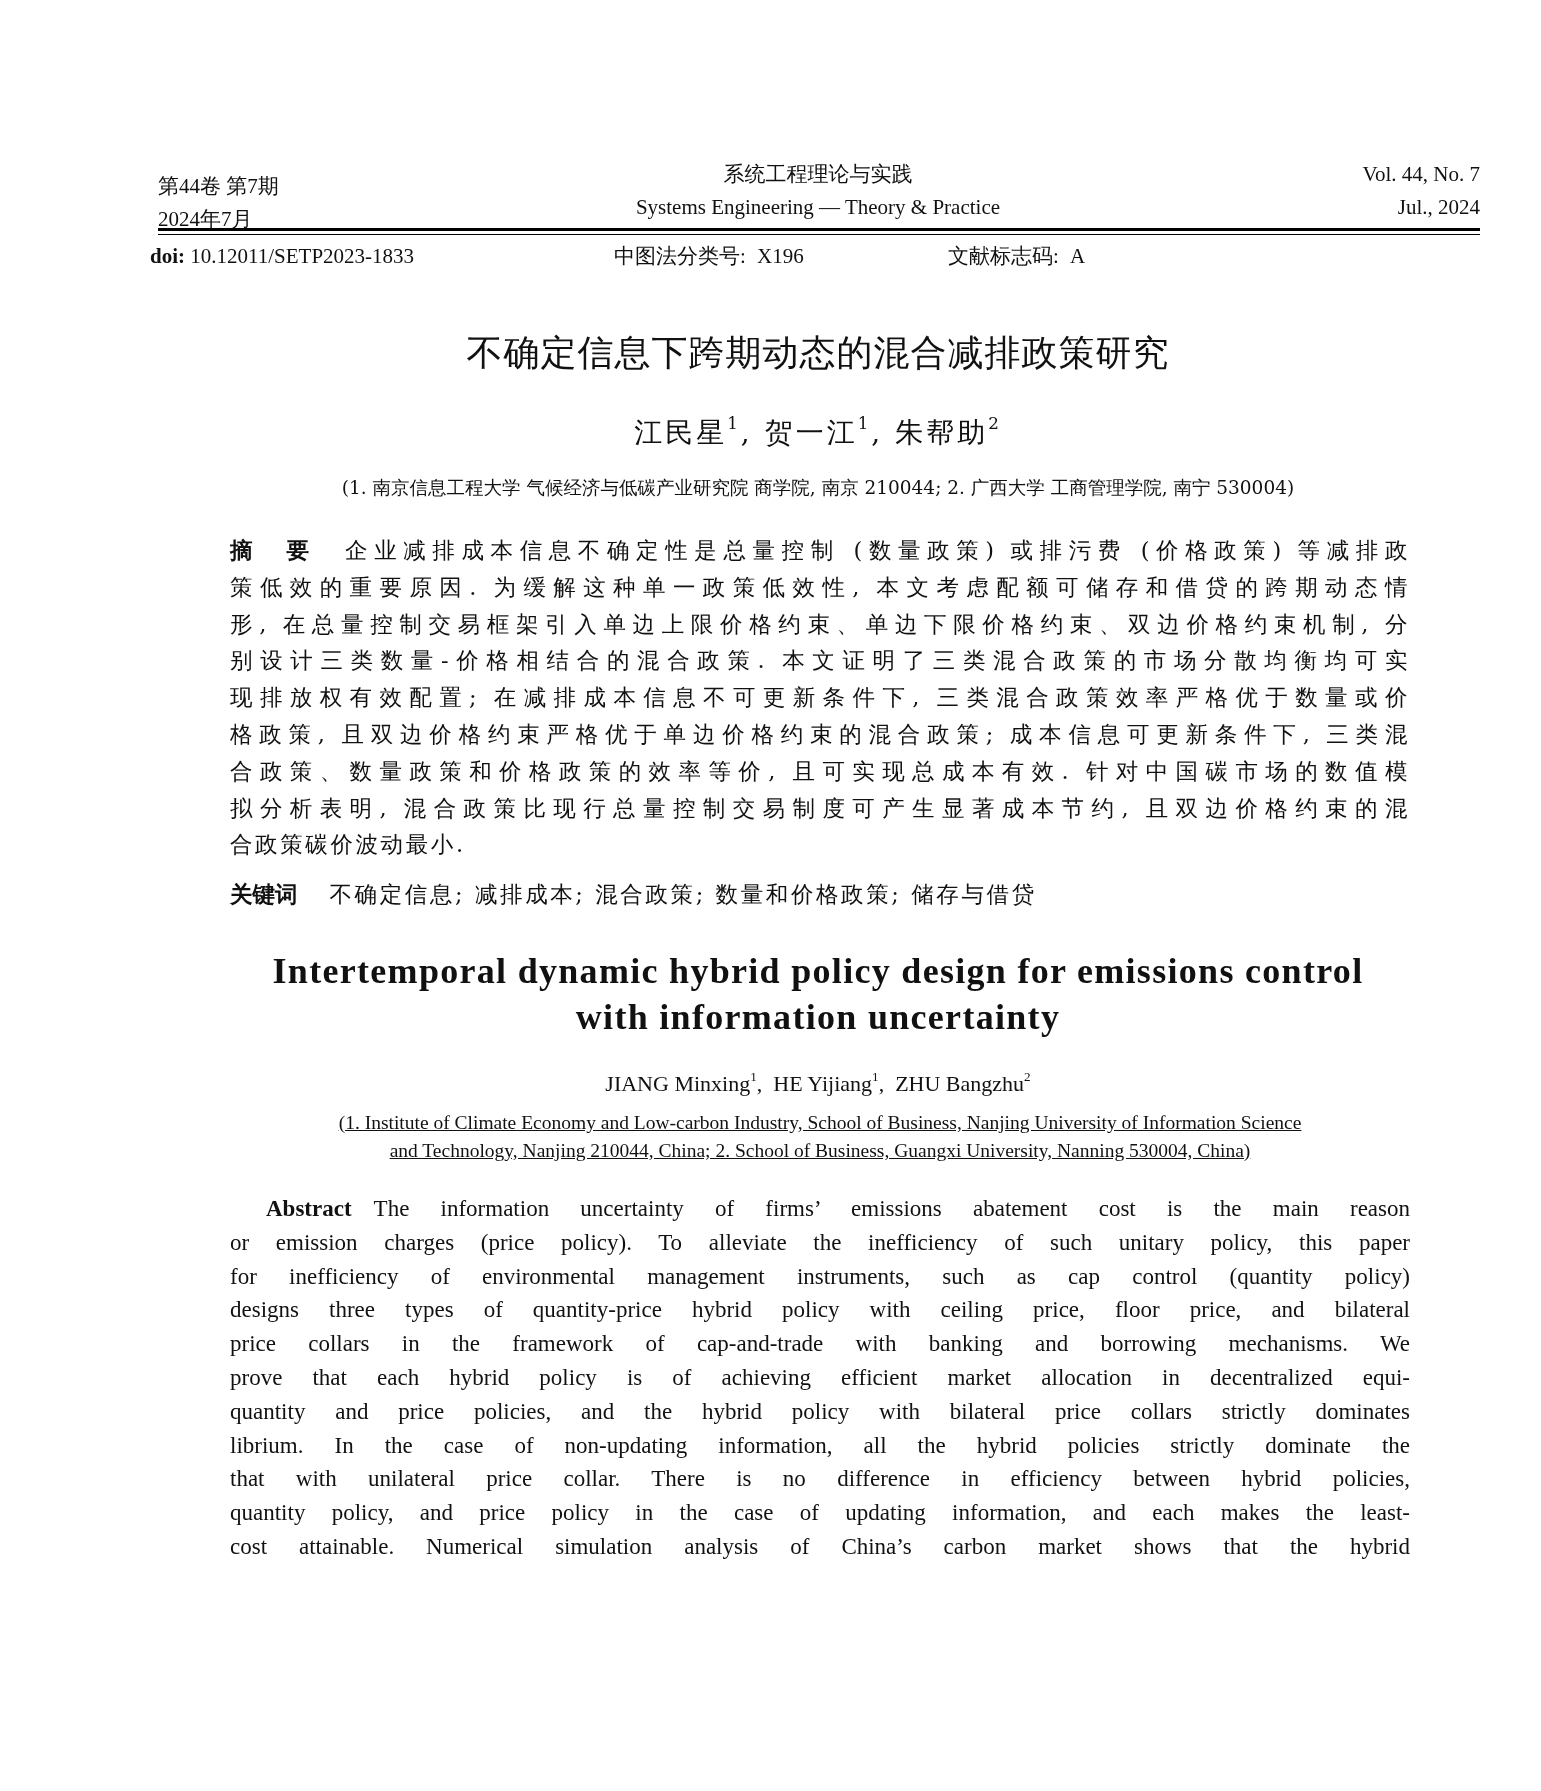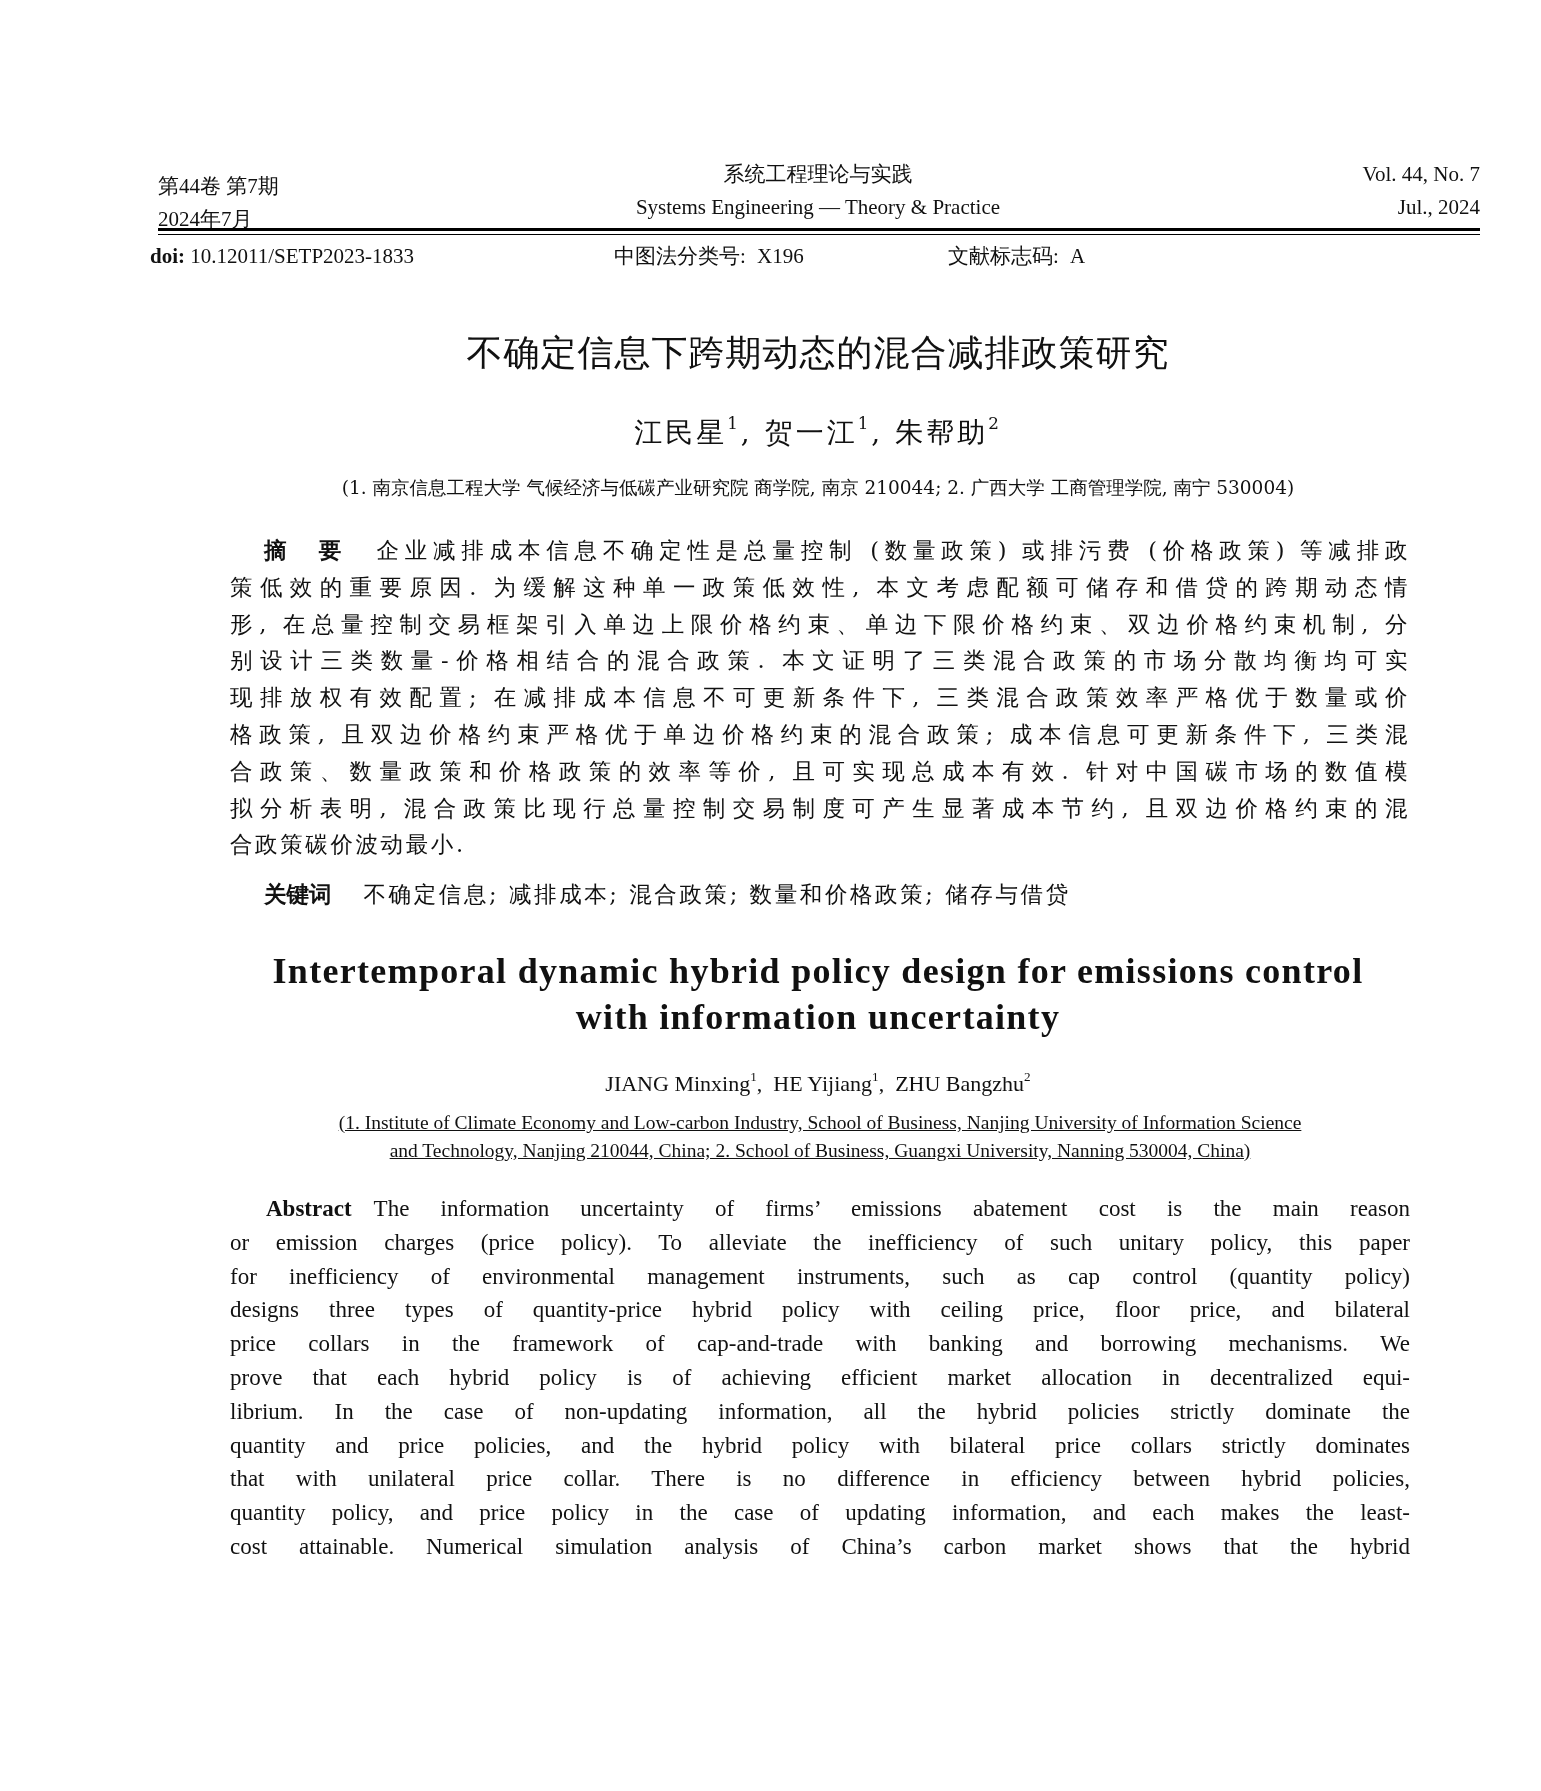--- a/index.html
+++ b/index.html
@@ -14,21 +14,21 @@
   .hdr-r { right: 61px; top: 158px; text-align: right; }
   .rule1 { left: 158px; width: 1322px; top: 228px; height: 3px; background: #000; }
   .rule2 { left: 158px; width: 1322px; top: 234px; height: 1px; background: #000; }
   .meta { top: 241px; font-family: "Liberation Serif", "DejaVu Serif", serif; font-size: 21px; line-height: 30px; }
   .meta b { font-weight: bold; }
   .zh-title { left: 0; width: 1636px; top: 328px; text-align: center; font-family: "DejaVu Sans", "Liberation Sans", sans-serif; font-size: 36px; line-height: 50px; font-weight: normal; letter-spacing: 1px; }
   .zh-authors { left: 0; width: 1636px; top: 413px; text-align: center; font-family: "DejaVu Serif", serif; font-size: 28px; line-height: 40px; letter-spacing: 3px; }
   .zh-authors sup, .en-authors sup { font-size: 60%; vertical-align: 0.75em; line-height: 0; }
   .zh-affil { left: 0; width: 1636px; top: 473px; text-align: center; font-family: "DejaVu Serif", serif; font-size: 18.5px; line-height: 30px; }
   .zh-abs { left: 230px; width: 1180px; top: 532px; font-family: "DejaVu Serif", serif; font-size: 22.5px; line-height: 36.8px; letter-spacing: 2.6px; text-align: justify; }
-  .zh-label { font-family: "DejaVu Sans", sans-serif; font-weight: bold; letter-spacing: 0; margin-right: 32px; margin-left: 34px; }
+  .zh-label { font-family: "DejaVu Sans", sans-serif; font-weight: bold; letter-spacing: 0; margin-right: 32px; }
   .zh-label .gap { display: inline-block; width: 26px; }
   .zh-kw { left: 230px; width: 1180px; top: 876px; font-family: "DejaVu Serif", serif; font-size: 22.5px; line-height: 36px; letter-spacing: 2.6px; }
   .en-title { left: 0; width: 1636px; top: 948px; text-align: center; font-family: "Liberation Serif", "DejaVu Serif", serif; font-weight: bold; font-size: 36px; line-height: 46px; letter-spacing: 1.3px; }
   .en-authors { left: 0; width: 1636px; top: 1068px; text-align: center; font-family: "Liberation Serif", "DejaVu Serif", serif; font-size: 22px; line-height: 32px; }
   .en-affil { left: 178px; width: 1284px; top: 1109px; text-align: center; font-family: "Liberation Serif", "DejaVu Serif", serif; font-size: 19.5px; line-height: 28px; text-decoration: underline; }
   .en-abs { left: 230px; width: 1180px; top: 1192px; font-family: "Liberation Serif", "DejaVu Serif", serif; font-size: 23px; line-height: 33.8px; text-align: justify; hyphens: manual; }
   .en-abs .lbl { font-weight: bold; margin-right: 22px; margin-left: 36px; }
   .line { display: block; text-align: justify; text-align-last: justify; white-space: nowrap; }
   .line.last { text-align-last: left; }
 </style>
@@ -105,18 +105,18 @@
   <div>and Technology, Nanjing 210044, China; 2. School of Business, Guangxi University, Nanning 530004, China)</div>
 </div>
 
 <div class="abs en-abs">
   <span class="line"><span class="lbl">Abstract</span><span>The information uncertainty of firms’ emissions abatement cost is the main reason</span></span>
   <span class="line">or emission charges (price policy).  To alleviate the inefficiency of such unitary policy, this paper</span>
   <span class="line">for inefficiency of environmental management instruments, such as cap control (quantity policy)</span>
   <span class="line">designs three types of quantity-price hybrid policy with ceiling price, floor price, and bilateral</span>
   <span class="line">price collars in the framework of cap-and-trade with banking and borrowing mechanisms.  We</span>
   <span class="line">prove that each hybrid policy is of achieving efficient market allocation in decentralized equi-</span>
+  <span class="line">quantity and price policies, and the hybrid policy with bilateral price collars strictly dominates</span>
   <span class="line">librium.  In the case of non-updating information, all the hybrid policies strictly dominate the</span>
-  <span class="line">quantity and price policies, and the hybrid policy with bilateral price collars strictly dominates</span>
   <span class="line">that with unilateral price collar.  There is no difference in efficiency between hybrid policies,</span>
   <span class="line">quantity policy, and price policy in the case of updating information, and each makes the least-</span>
   <span class="line">cost attainable.  Numerical simulation analysis of China’s carbon market shows that the hybrid</span>
 </div>
 
 </body></html>

